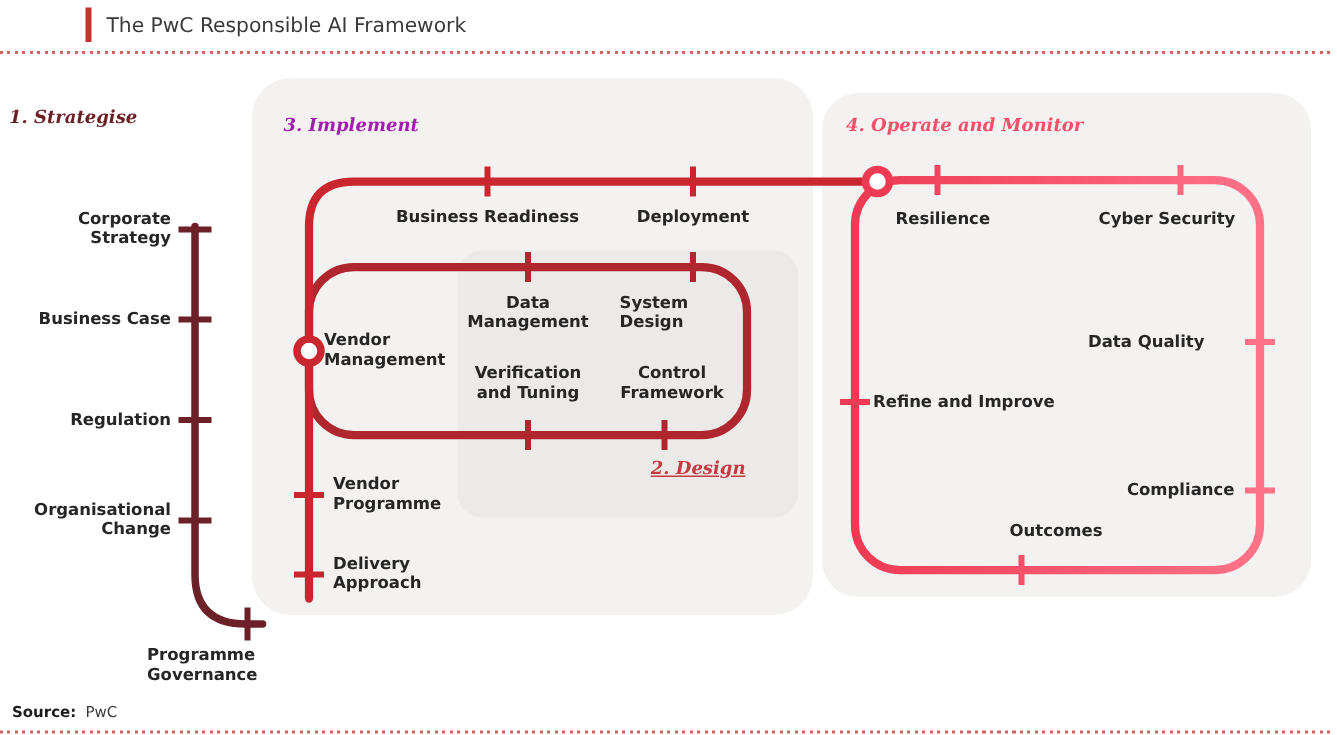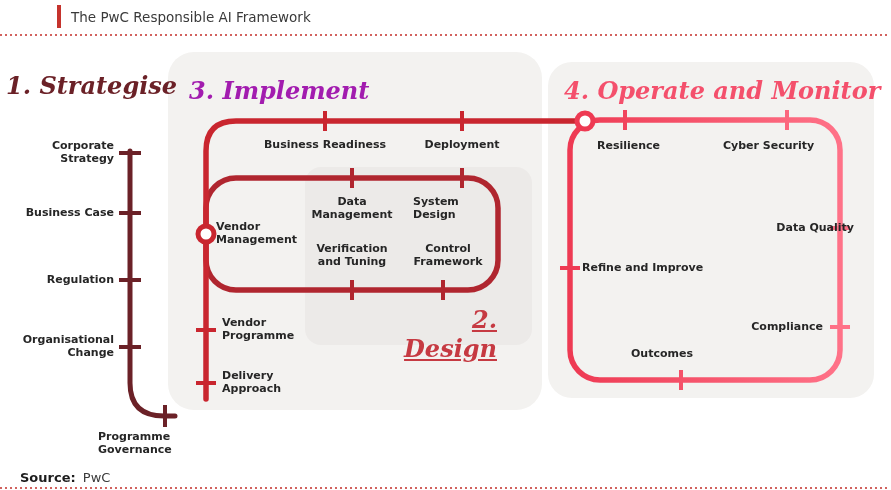--- a/index.html
+++ b/index.html
@@ -15,38 +15,38 @@
   #operate-panel   { left: 548px; top: 62px;  width: 326px; height: 336px; background: #f3f2f0; border-radius: 24px; }
 
   svg.diagram { position: absolute; left: 0; top: 0; z-index: 2; }
 
   .lbl { position: absolute; z-index: 3; font-size: 11px; font-weight: bold; color: #262626; line-height: 1.18; }
   .nw  { white-space: nowrap; }
 
   .heading {
     position: absolute; z-index: 3;
     font-family: "DejaVu Serif", "Liberation Serif", serif;
-    font-style: italic; font-weight: bold; font-size: 24px;
+    font-style: italic; font-weight: bold; font-size: 12px;
   }
   #h-strategise { left: 6px;   top: 71px;  color: #6b2127; }
   #h-implement  { left: 189px; top: 76px;  color: #a21caf; }
   #h-design     { left: 387px; top: 305px; width: 110px; text-align: right; color: #c63a42; text-decoration: underline; }
   #h-operate    { left: 564px; top: 76px;  color: #f4506c; }
 
   .dots {
     position: absolute; left: 0; width: 889px; height: 2px; z-index: 4;
     background-image: repeating-linear-gradient(to right, #d2625f 0 2px, transparent 2px 5px);
   }
   #dots-top    { top: 34px; }
   #dots-bottom { top: 487px; }
 
   #accent-bar { position: absolute; left: 57px; top: 5px; width: 4px; height: 23px; background: #c5332d; z-index: 4; }
   #page-title { position: absolute; left: 71px; top: 9px; font-size: 13.5px; color: #3a3a3a; z-index: 4; }
 
-  #source-line { position: absolute; left: 20px; top: 470px; font-size: 13px; color: #1c1c1c; z-index: 4; }
+  #source-line { position: absolute; left: 8px; top: 470px; font-size: 10px; color: #1c1c1c; z-index: 4; }
   #source-line .key { font-weight: bold; }
   #source-line .val { font-weight: normal; color: #3a3a3a; margin-left: 3px; }
 </style>
 </head>
 <body>
 
 <div id="accent-bar"></div>
 <div id="page-title">The PwC Responsible AI Framework</div>
 <div id="dots-top" class="dots"></div>
 
@@ -117,23 +117,23 @@
 <div class="lbl" style="left:216px;top:221px;width:84px">Vendor Management</div>
 <div class="lbl" style="left:222px;top:317px;width:64px">Vendor Programme</div>
 <div class="lbl" style="left:222px;top:370px;width:64px">Delivery Approach</div>
 
 <div class="lbl" style="left:307px;top:196px;width:90px;text-align:center">Data Management</div>
 <div class="lbl" style="left:413px;top:196px;width:70px;text-align:left">System Design</div>
 <div class="lbl" style="left:310px;top:243px;width:84px;text-align:center">Verification and Tuning</div>
 <div class="lbl" style="left:408px;top:243px;width:80px;text-align:center">Control Framework</div>
 
 <div class="lbl nw" style="left:597px;top:140px">Resilience</div>
-<div class="lbl nw" style="left:723px;top:140px;width:110px;text-align:left">Cyber Security</div>
-<div class="lbl nw" style="left:754px;top:222px;width:100px;text-align:right">Data Quality</div>
+<div class="lbl nw" style="left:723px;top:140px;width:110px;text-align:center">Cyber Security</div>
+<div class="lbl nw" style="left:703px;top:222px;width:100px;text-align:right">Data Quality</div>
 <div class="lbl nw" style="left:582px;top:262px">Refine and Improve</div>
 <div class="lbl nw" style="left:723px;top:321px;width:100px;text-align:right">Compliance</div>
-<div class="lbl nw" style="left:631px;top:348px;width:100px;text-align:left">Outcomes</div>
+<div class="lbl nw" style="left:654px;top:348px;width:100px;text-align:center">Outcomes</div>
 
 <div id="source-line">
   <span class="key">Source:</span>
   <span class="val">PwC</span>
 </div>
 <div id="dots-bottom" class="dots"></div>
 
 </body></html>

